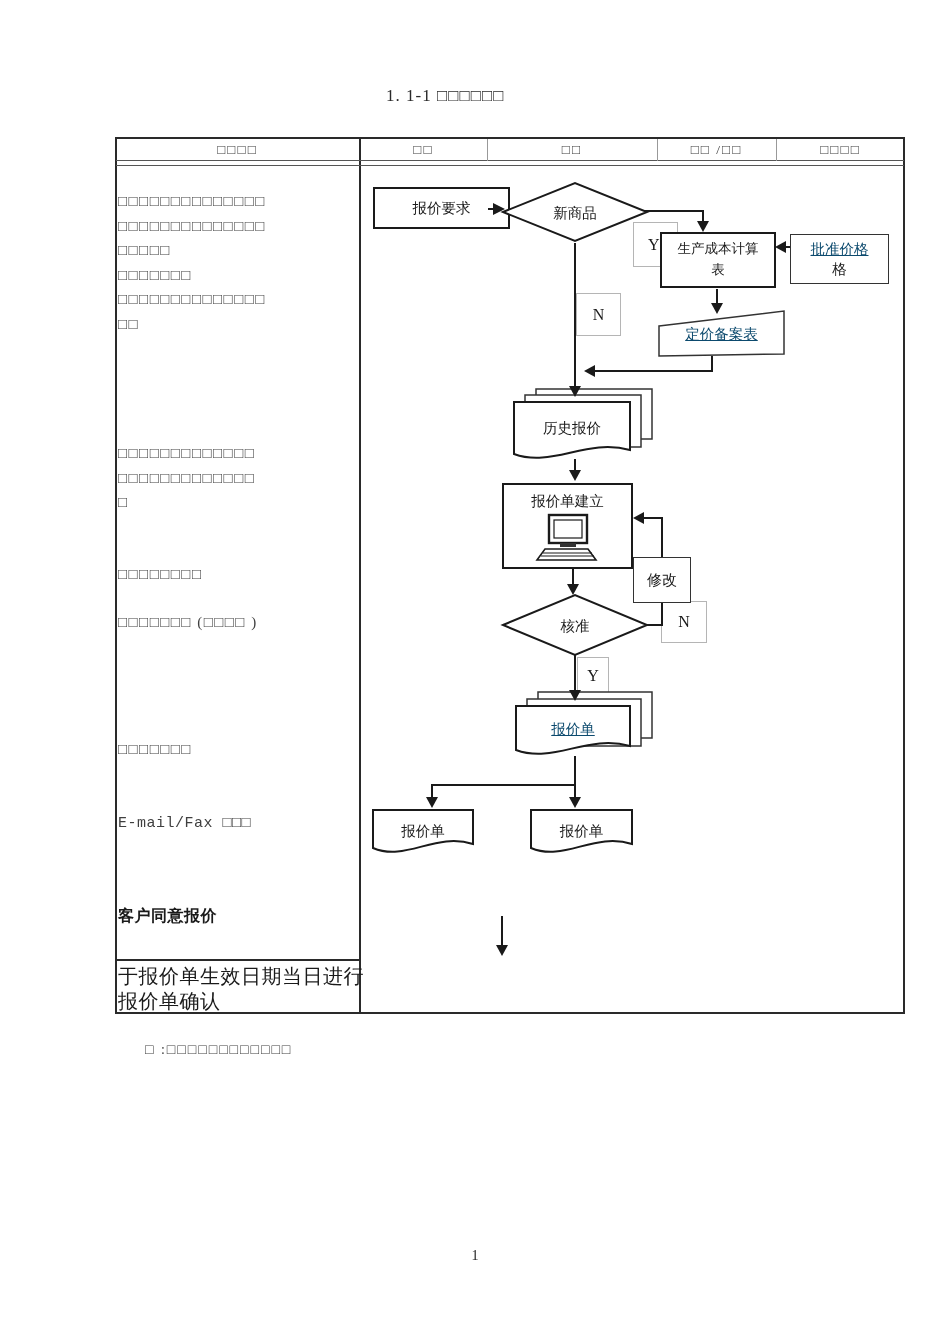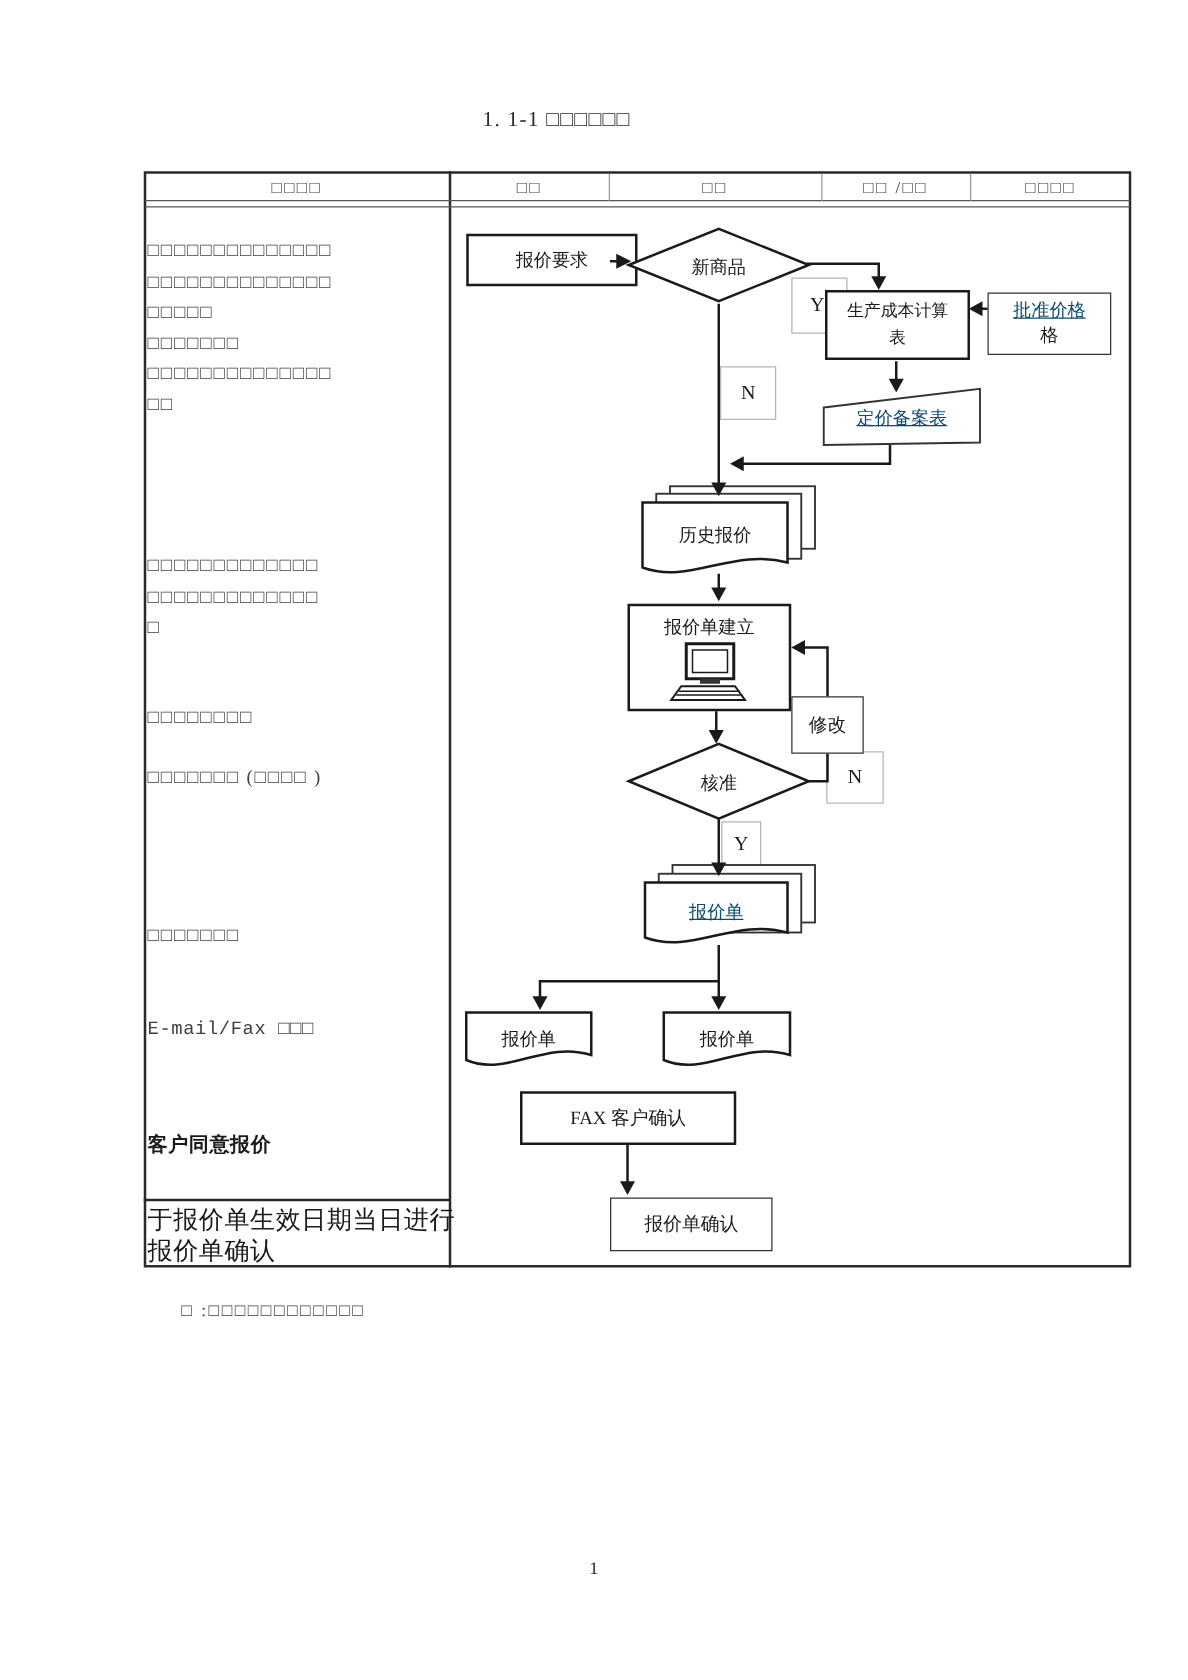--- a/index.html
+++ b/index.html
@@ -101,23 +101,21 @@
     <span class="link">批准价格</span>
     <span>格</span>
   </div>
 
   <div class="box" style="left:502px;top:483px;width:131px;height:86px;flex-direction:column;justify-content:flex-start;">
     <span style="margin-top:7px;">报价单建立</span>
   </div>
 
   <div class="box thin" style="left:633px;top:557px;width:58px;height:46px;font-size:15px;">修改</div>
 
-  <div class="box" style="left:416px;top:873px;width:173px;height:43px;font-size:15px;">FAX 客户确认</div>
 
-  <div class="box thin" style="left:488px;top:958px;width:130px;height:43px;font-size:15px;">报价单确认</div>
 
   <svg class="overlay" width="950" height="1344" viewBox="0 0 950 1344">
 
     <polygon class="shape" points="503,212 575,183 647,212 575,241"></polygon>
     <polygon class="shape" points="503,625 575,595 647,625 575,655"></polygon>
 
     <polygon class="shape-thin" points="659,326 784,311 784,354 659,356"></polygon>
 
     <rect class="shape-thin" x="536" y="389" width="116" height="50"></rect>
     <rect class="shape-thin" x="525" y="395" width="116" height="52"></rect>

